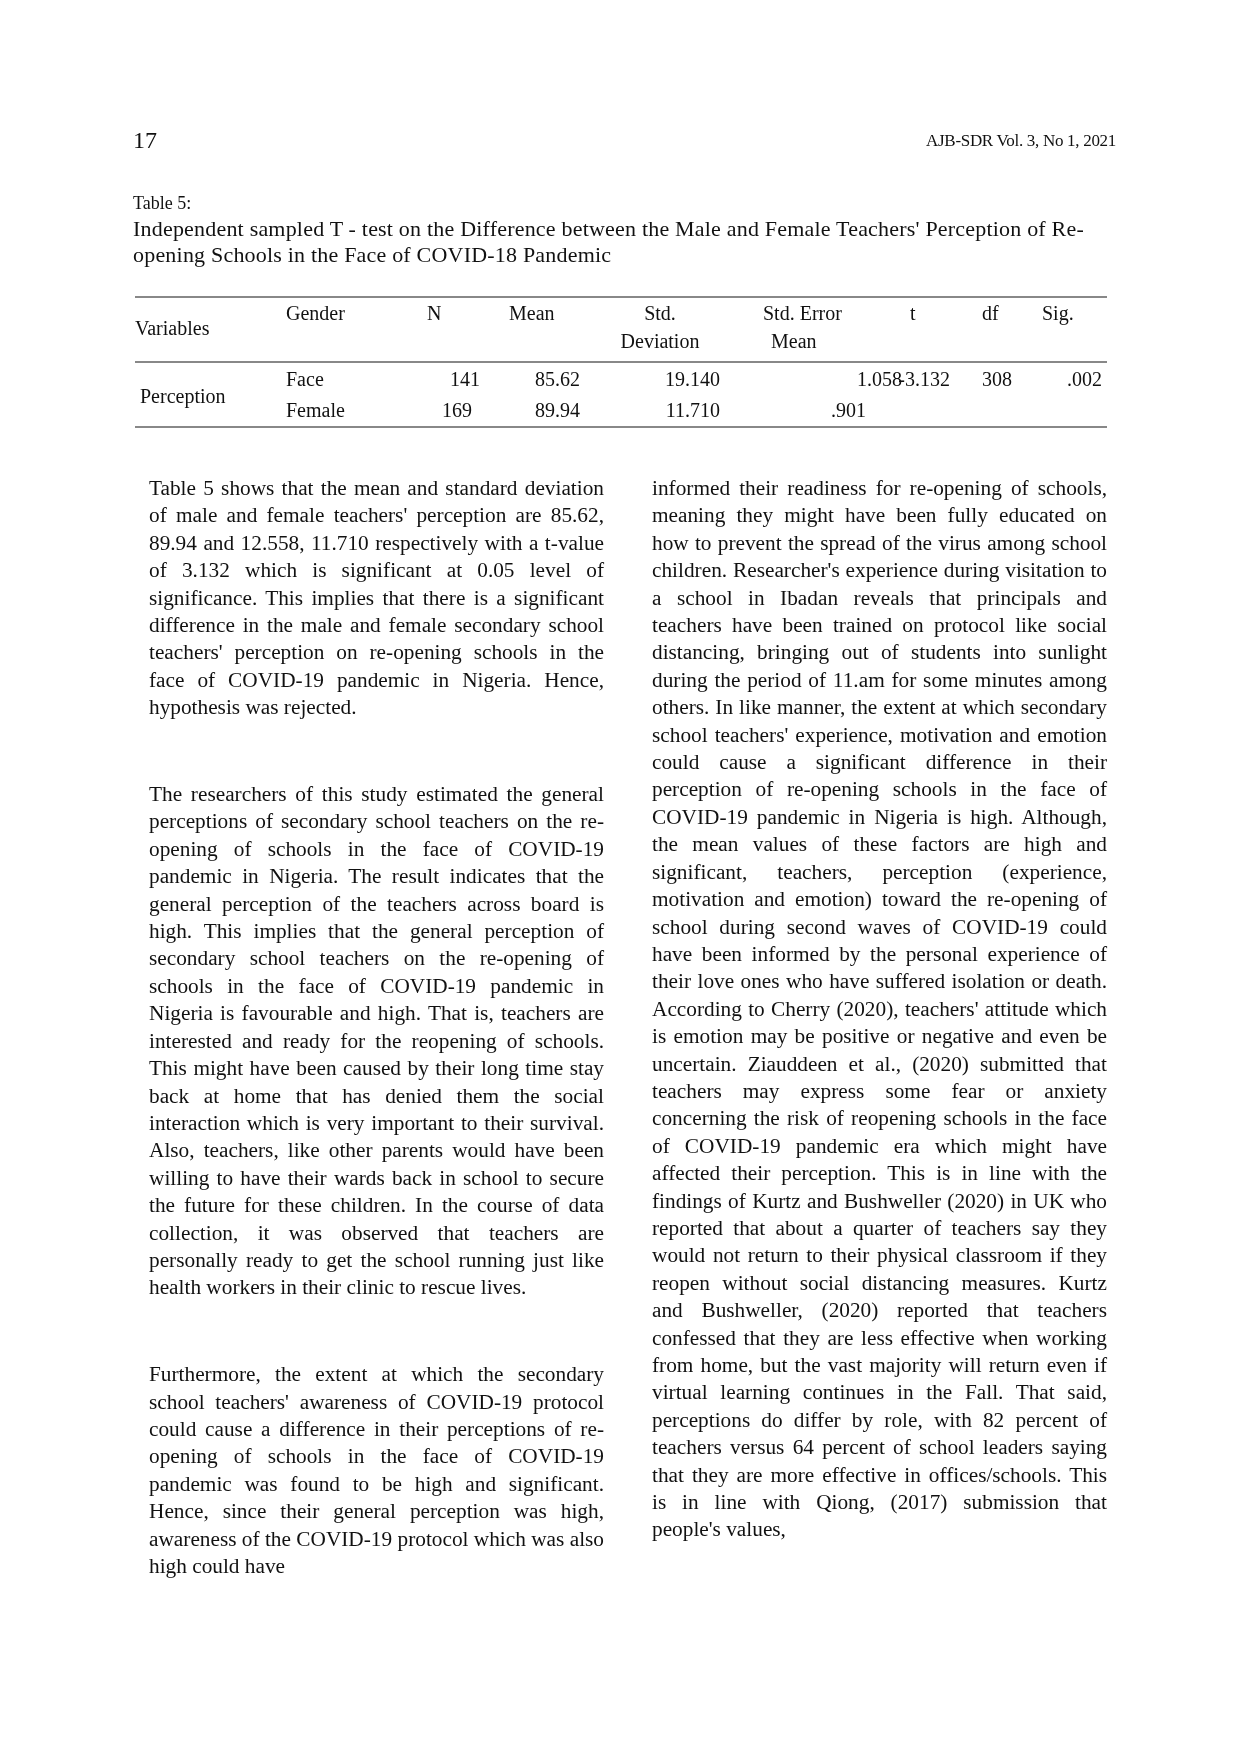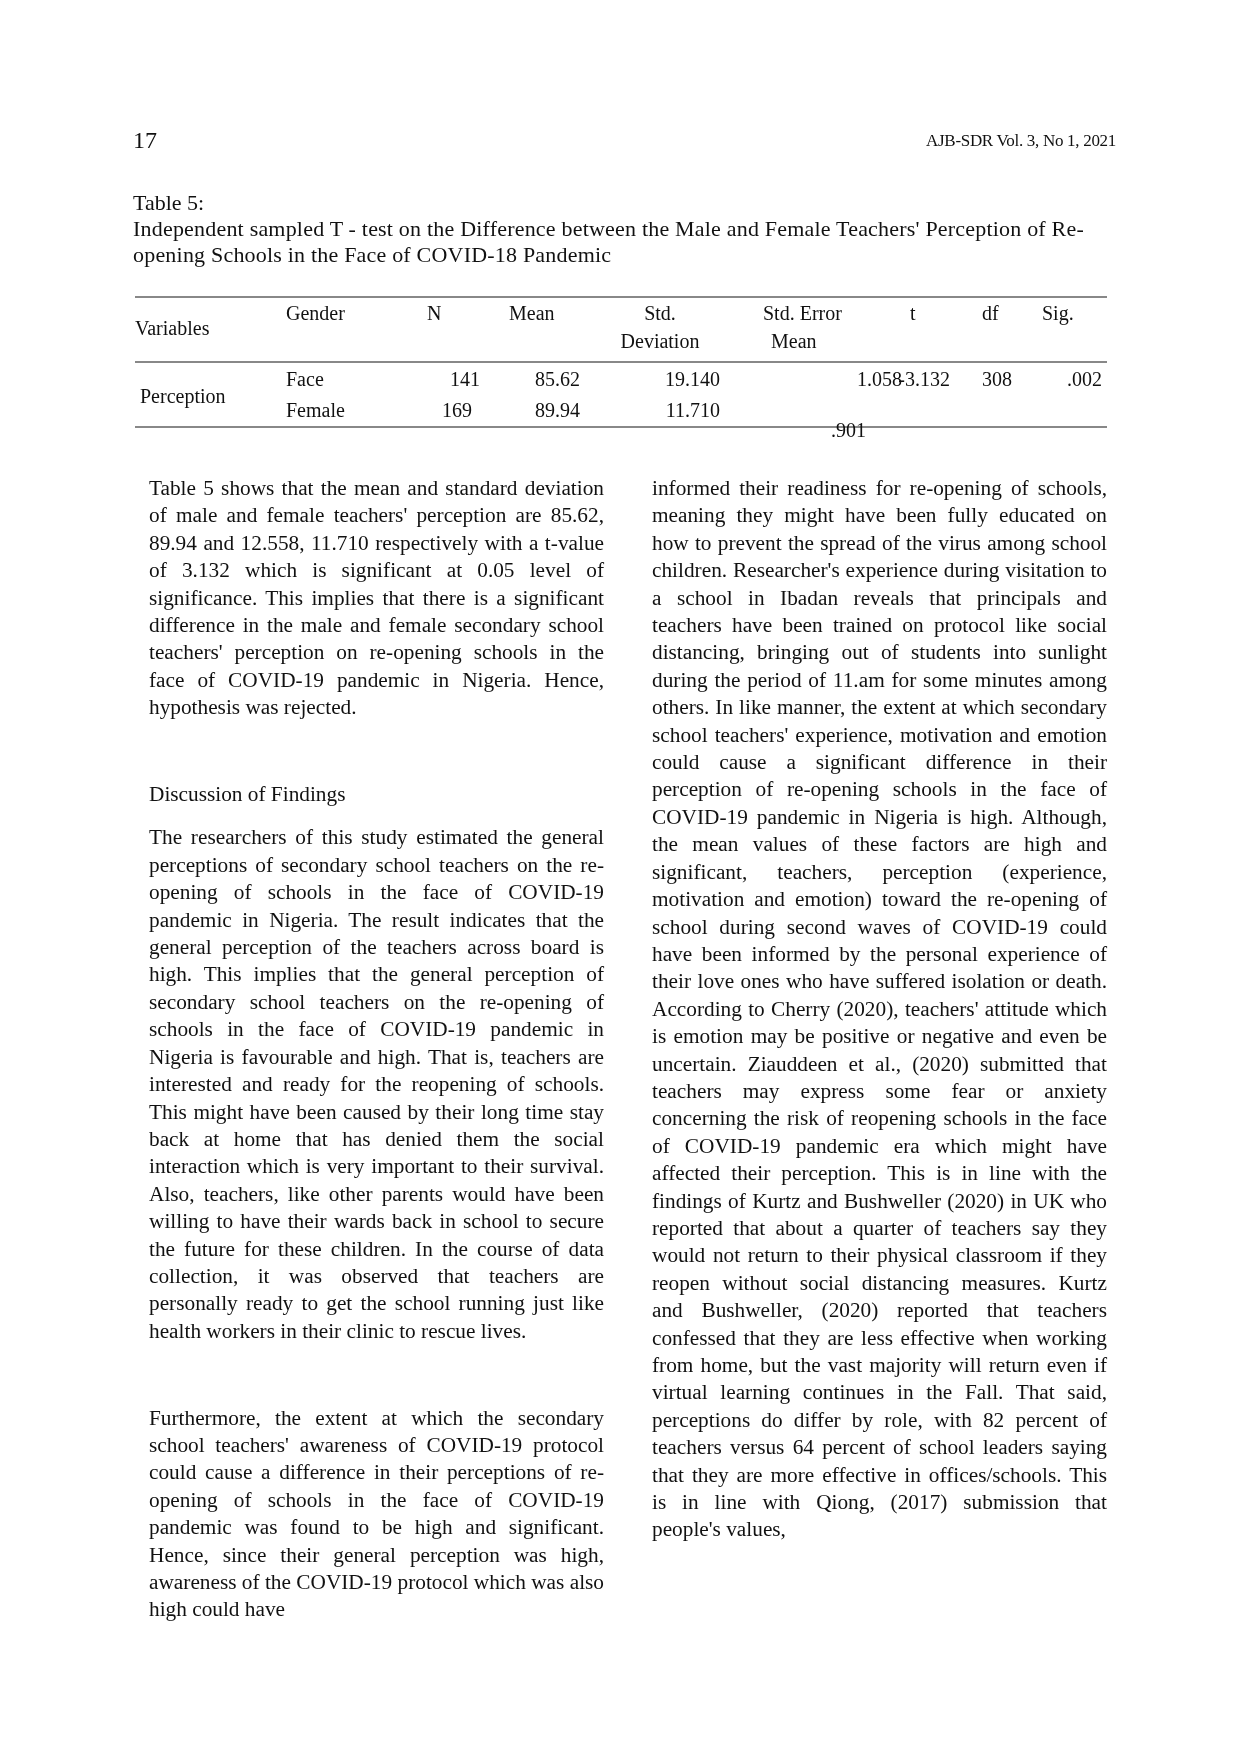--- a/index.html
+++ b/index.html
@@ -1,21 +1,21 @@
 <!DOCTYPE html>
 <html><head>
 <meta charset="utf-8">
 <style>
   html, body { margin: 0; padding: 0; background: #ffffff; }
   body { width: 1241px; height: 1754px; position: relative; overflow: hidden;
          font-family: "Liberation Serif", "DejaVu Serif", serif; color: #111; }
   .abs { position: absolute; }
   #page-num { left: 133px; top: 126px; font-size: 24px; line-height: 28px; }
   #journal { right: 125px; top: 131px; font-size: 17px; line-height: 20px; letter-spacing: -0.3px; }
-  #tbl-label { left: 133px; top: 190px; font-size: 22px; line-height: 26px; }
+  #tbl-label { left: 133px; top: 190px; font-size: 18px; line-height: 26px; }
   #tbl-caption { left: 133px; top: 216px; width: 980px; font-size: 22px; line-height: 26px; letter-spacing: 0.2px; }
   .rule { position: absolute; left: 135px; width: 972px; height: 0; border-top: 2px solid #888; }
   .cell { position: absolute; font-size: 20px; line-height: 26px; white-space: nowrap; }
   .r { text-align: right; }
   .c { text-align: center; }
   .col { position: absolute; width: 487px; font-size: 21.3px; line-height: 27.4px; text-align: justify; }
   .col p { margin: 16px; }
   .col .gap { height: 27.4px; }
   #col-left { left: 133px; top: 459px; }
   #col-right { left: 636px; top: 459px; }
@@ -57,31 +57,30 @@
     <div class="cell r" style="left:870px;width:80px;top:366px;">-3.132</div>
     <div class="cell r" style="left:960px;width:52px;top:366px;">308</div>
     <div class="cell r" style="left:1030px;width:72px;top:366px;">.002</div>
   </div>
 
   <div>
     <div class="cell" style="left:286px;top:397px;">Female</div>
     <div class="cell r" style="left:392px;width:80px;top:397px;">169</div>
     <div class="cell r" style="left:500px;width:80px;top:397px;">89.94</div>
     <div class="cell r" style="left:620px;width:100px;top:397px;">11.710</div>
-    <div class="cell r" style="left:770px;width:96px;top:397px;margin-top:20px;">.901</div>
+    <div class="cell r" style="left:770px;width:96px;top:397px;">.901</div>
     <div class="cell r" style="left:870px;width:80px;top:397px;"></div>
     <div class="cell r" style="left:960px;width:52px;top:397px;"></div>
     <div class="cell r" style="left:1030px;width:72px;top:397px;"></div>
   </div>
 </div>
 
 <div class="col" id="col-left">
   <p>Table 5 shows that the mean and standard deviation of male and female teachers' perception are 85.62, 89.94 and 12.558, 11.710 respectively with a t-value of 3.132 which is significant at 0.05 level of significance. This implies that there is a significant difference in the male and female secondary school teachers' perception on re-opening schools in the face of COVID-19 pandemic in Nigeria. Hence, hypothesis was rejected.</p>
   <div class="gap"></div>
-  <p>Discussion of Findings</p>
   <p>The researchers of this study estimated the general perceptions of secondary school teachers on the re-opening of schools in the face of COVID-19 pandemic in Nigeria. The result indicates that the general perception of the teachers across board is high. This implies that the general perception of secondary school teachers on the re-opening of schools in the face of COVID-19 pandemic in Nigeria is favourable and high. That is, teachers are interested and ready for the reopening of schools. This might have been caused by their long time stay back at home that has denied them the social interaction which is very important to their survival. Also, teachers, like other parents would have been willing to have their wards back in school to secure the future for these children. In the course of data collection, it was observed that teachers are personally ready to get the school running just like health workers in their clinic to rescue lives.</p>
   <div class="gap"></div>
   <p>Furthermore, the extent at which the secondary school teachers' awareness of COVID-19 protocol could cause a difference in their perceptions of re-opening of schools in the face of COVID-19 pandemic was found to be high and significant. Hence, since their general perception was high, awareness of the COVID-19 protocol which was also high could have</p>
 </div>
 
 <div class="col" id="col-right">
   <p>informed their readiness for re-opening of schools, meaning they might have been fully educated on how to prevent the spread of the virus among school children. Researcher's experience during visitation to a school in Ibadan reveals that principals and teachers have been trained on protocol like social distancing, bringing out of students into sunlight during the period of 11.am for some minutes among others. In like manner, the extent at which secondary school teachers' experience, motivation and emotion could cause a significant difference in their perception of re-opening schools in the face of COVID-19 pandemic in Nigeria is high. Although, the mean values of these factors are high and significant, teachers, perception (experience, motivation and emotion) toward the re-opening of school during second waves of COVID-19 could have been informed by the personal experience of their love ones who have suffered isolation or death. According to Cherry (2020), teachers' attitude which is emotion may be positive or negative and even be uncertain. Ziauddeen et al., (2020) submitted that teachers may express some fear or anxiety concerning the risk of reopening schools in the face of COVID-19 pandemic era which might have affected their perception. This is in line with the findings of Kurtz and Bushweller (2020) in UK who reported that about a quarter of teachers say they would not return to their physical classroom if they reopen without social distancing measures. Kurtz and Bushweller, (2020) reported that teachers confessed that they are less effective when working from home, but the vast majority will return even if virtual learning continues in the Fall. That said, perceptions do differ by role, with 82 percent of teachers versus 64 percent of school leaders saying that they are more effective in offices/schools. This is in line with Qiong, (2017) submission that people's values,</p>
 </div>
 
 </body></html>

